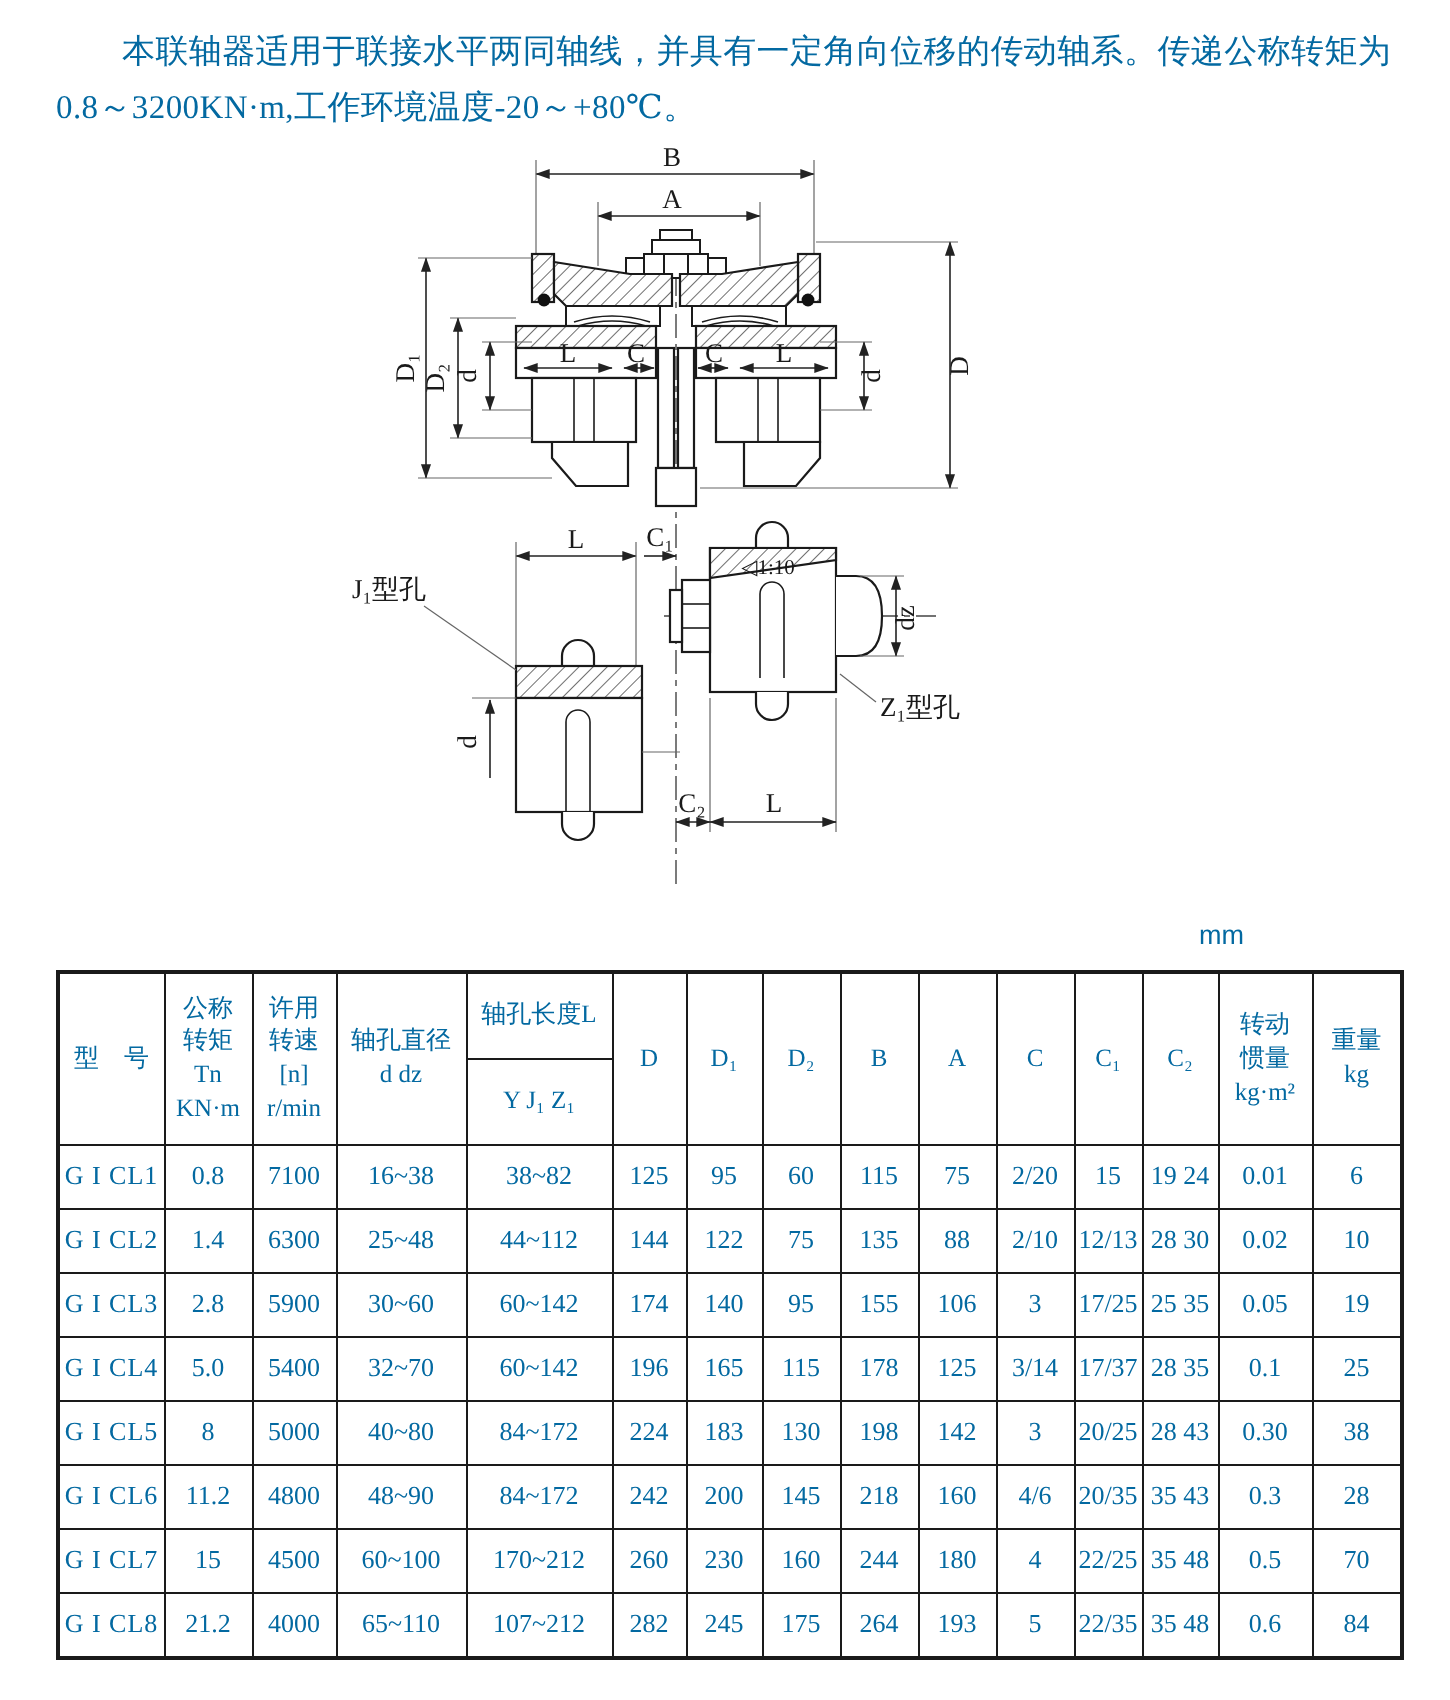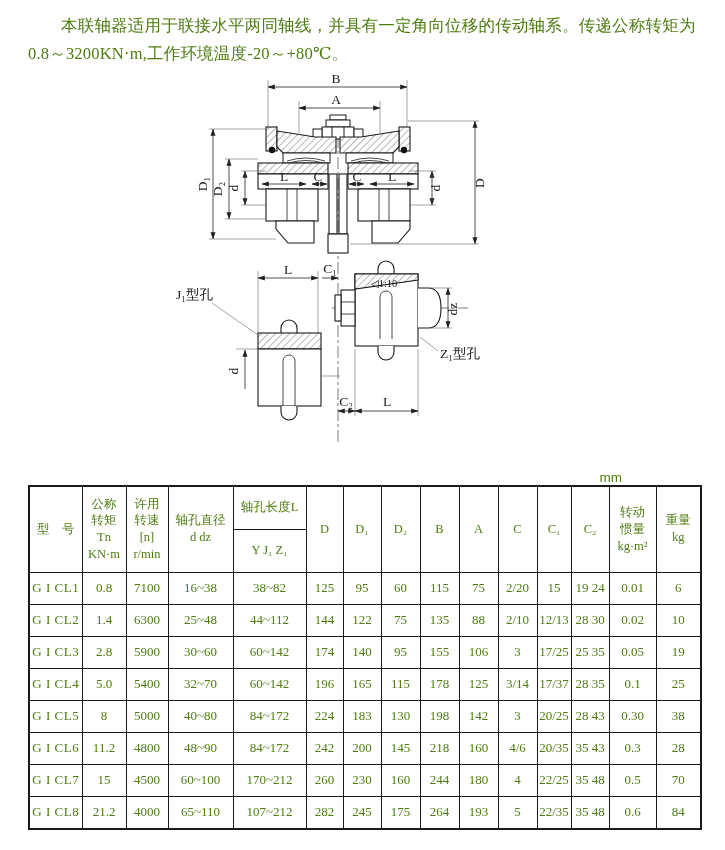--- a/index.html
+++ b/index.html
@@ -1,18 +1,18 @@
 <!DOCTYPE html>
 <html><head>
 <meta charset="utf-8">
 <style>
   html,body{margin:0;padding:0;background:#f2f2f2;}
   .page{
     width:725px;height:850px;margin:0 auto;background:#ffffff;
-    font-family:"Liberation Serif","DejaVu Serif",serif;color:#4d7c0f;
+    font-family:"Liberation Serif","DejaVu Serif",serif;color:#0369a1;
     position:relative;overflow:hidden;
   }
   .intro{
     margin:12px 26px 0 28px;
     font-size:16.5px;line-height:1.72;text-indent:2em;
     letter-spacing:0.2px;
   }
   .drawing-wrap{margin-top:2px;}
   svg{display:block;}
   svg text{font-family:"Liberation Serif","DejaVu Serif",serif;fill:#1a1a1a;}
@@ -22,21 +22,21 @@
 
   .tbl-caption{
     position:relative;width:672px;margin:0 0 4px 28px;height:22px;
   }
   .tbl-title{
     position:absolute;left:0;right:60px;text-align:center;
     font-family:"Liberation Sans","DejaVu Sans",sans-serif;
     font-weight:bold;font-size:15px;letter-spacing:1px;
   }
   .tbl-unit{
-    position:absolute;right:78px;top:11px;
+    position:absolute;right:78px;top:1px;
     font-family:"Liberation Sans","DejaVu Sans",sans-serif;font-size:13.5px;
   }
   table{
     border-collapse:collapse;table-layout:fixed;
     margin-left:28px;width:672px;
     border:2px solid #1a1a1a;
   }
   th,td{
     border:1px solid #1a1a1a;text-align:center;vertical-align:middle;
     font-family:"Liberation Serif","DejaVu Serif",serif;

